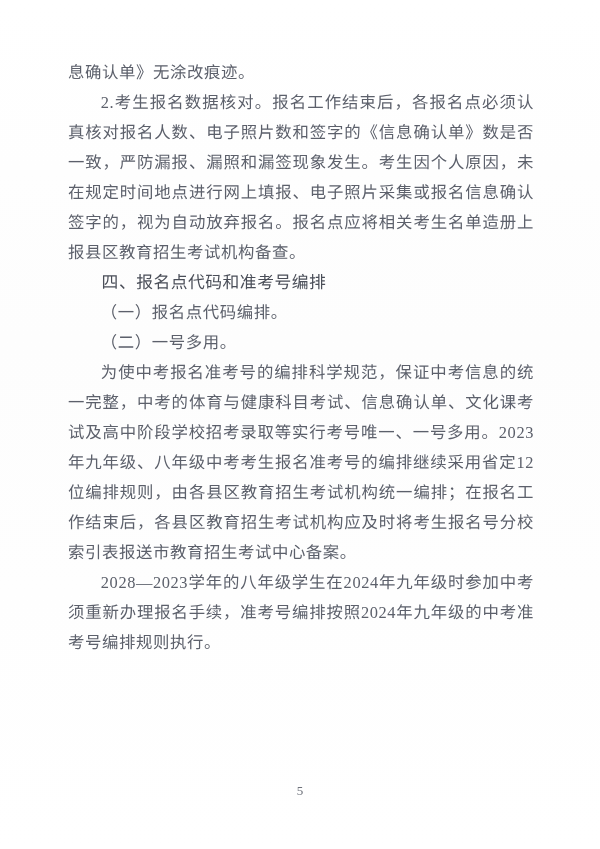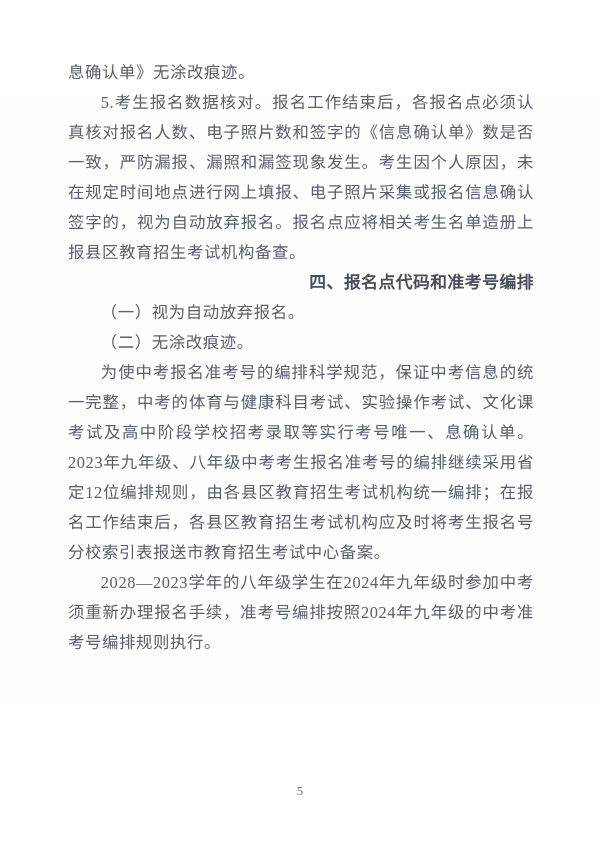--- a/index.html
+++ b/index.html
@@ -57,24 +57,24 @@
 
   .para.cont {
     text-indent: 0;
   }
 
   .heading {
     margin: 0;
     font-size: 16.8px;
     line-height: 30px;
     color: #4a4e58;
-    font-weight: 700;
+    font-weight: 400;
     text-indent: 2em;
     letter-spacing: 0.5px;
-    text-align: right;
+    text-align: left;
   }
 
   .page-number {
     position: absolute;
     left: 0;
     right: 0;
     top: 783px;
     text-align: center;
     font-size: 13px;
     color: #6d717a;
@@ -85,29 +85,29 @@
 </head>
 <body>
 
 <div class="page">
   <div class="scan-tint"></div>
 
   <div class="text-body">
 
     <p class="para cont">息确认单》无涂改痕迹。</p>
 
-    <p class="para indent">5.考生报名数据核对。报名工作结束后，各报名点必须认真核对报名人数、电子照片数和签字的《信息确认单》数是否一致，严防漏报、漏照和漏签现象发生。考生因个人原因，未在规定时间地点进行网上填报、电子照片采集或报名信息确认签字的，视为自动放弃报名。报名点应将相关考生名单造册上报县区教育招生考试机构备查。</p>
+    <p class="para indent">2.考生报名数据核对。报名工作结束后，各报名点必须认真核对报名人数、电子照片数和签字的《信息确认单》数是否一致，严防漏报、漏照和漏签现象发生。考生因个人原因，未在规定时间地点进行网上填报、电子照片采集或报名信息确认签字的，视为自动放弃报名。报名点应将相关考生名单造册上报县区教育招生考试机构备查。</p>
 
     <h2 class="heading">四、报名点代码和准考号编排</h2>
 
-    <p class="para indent">（一）视为自动放弃报名。</p>
+    <p class="para indent">（一）报名点代码编排。</p>
 
 
-    <p class="para indent">（二）无涂改痕迹。</p>
+    <p class="para indent">（二）一号多用。</p>
 
-    <p class="para indent">为使中考报名准考号的编排科学规范，保证中考信息的统一完整，中考的体育与健康科目考试、实验操作考试、文化课考试及高中阶段学校招考录取等实行考号唯一、息确认单。2023年九年级、八年级中考考生报名准考号的编排继续采用省定12位编排规则，由各县区教育招生考试机构统一编排；在报名工作结束后，各县区教育招生考试机构应及时将考生报名号分校索引表报送市教育招生考试中心备案。</p>
+    <p class="para indent">为使中考报名准考号的编排科学规范，保证中考信息的统一完整，中考的体育与健康科目考试、信息确认单、文化课考试及高中阶段学校招考录取等实行考号唯一、一号多用。2023年九年级、八年级中考考生报名准考号的编排继续采用省定12位编排规则，由各县区教育招生考试机构统一编排；在报名工作结束后，各县区教育招生考试机构应及时将考生报名号分校索引表报送市教育招生考试中心备案。</p>
 
     <p class="para indent">2028—2023学年的八年级学生在2024年九年级时参加中考须重新办理报名手续，准考号编排按照2024年九年级的中考准考号编排规则执行。</p>
 
   </div>
 
   <div class="page-number">5</div>
 </div>
 
 </body></html>

